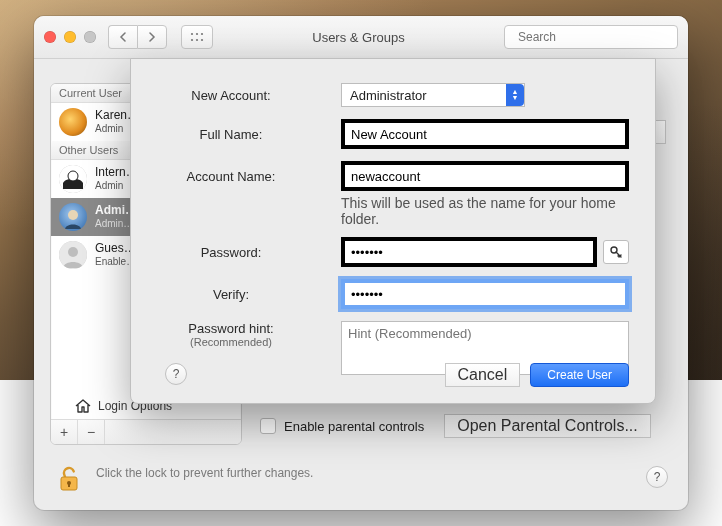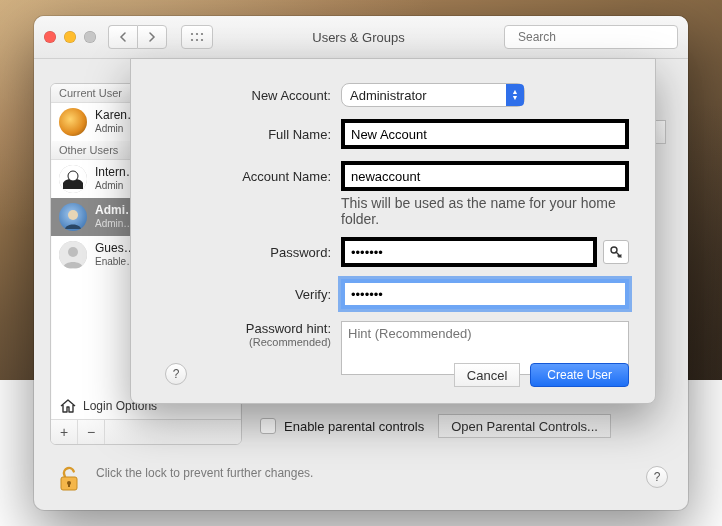--- a/index.html
+++ b/index.html
@@ -23,40 +23,40 @@
 .sidebar{position:absolute;left:16px;top:25px;width:190px;height:360px;border:1px solid #c9c9c9;border-radius:6px;background:#fff;overflow:hidden;box-shadow:0 0 0 1px rgba(0,0,0,.02) inset}
 .section-h{background:linear-gradient(#fafafa,#ededed);font-size:11px;color:#6a6a6a;padding:3px 8px;border-bottom:1px solid #dedede}
 .section-h.top{border-top:none}
 .user-row{display:flex;align-items:center;gap:8px;padding:5px 8px}
 .user-row.sel{background:#8a8a8a;color:#fff}
 .avatar{width:28px;height:28px;border-radius:50%;background:#d0d0d0;flex:none;display:flex;align-items:center;justify-content:center;overflow:hidden}
 .avatar svg{width:100%;height:100%}
 .user-text{line-height:1.15}
 .user-name{font-size:12px}
 .user-sub{font-size:10px;opacity:.75}
-.login-opts{position:absolute;left:8px;bottom:30px;display:flex;align-items:center;gap:6px;font-size:12px;color:#3a3a3a}
+.login-opts{position:absolute;left:23px;bottom:30px;display:flex;align-items:center;gap:6px;font-size:12px;color:#3a3a3a}
 .pm-bar{position:absolute;left:0;right:0;bottom:0;height:24px;border-top:1px solid #dcdcdc;display:flex;align-items:stretch;background:linear-gradient(#fafafa,#efefef)}
 .pm-bar .pm{width:26px;border-right:1px solid #dcdcdc;display:flex;align-items:center;justify-content:center;font-size:14px;color:#555}
 .below-ctrls{position:absolute;left:226px;top:356px;display:flex;align-items:center;gap:8px}
 .chk{width:14px;height:14px;border:1px solid #b8b8b8;border-radius:3px;background:#fff}
-.std-btn{height:22px;padding:0 12px;border-radius:0;background:linear-gradient(#ffffff,#f1f1f1);border:1px solid #c7c7c7;font-size:13px;color:#333;display:flex;align-items:center}
+.std-btn{height:22px;padding:0 12px;border-radius:0;background:linear-gradient(#ffffff,#f1f1f1);border:1px solid #c7c7c7;font-size:16px;color:#333;display:flex;align-items:center}
 .lock-row{position:absolute;left:24px;bottom:18px;right:20px;display:flex;align-items:flex-start;gap:16px;color:#7a7a7a;font-size:12px}
 .help-circ{width:20px;height:20px;border-radius:50%;background:linear-gradient(#ffffff,#ececec);border:1px solid #c0c0c0;display:flex;align-items:center;justify-content:center;font-size:12px;color:#555}
 .ord-btn{position:absolute;right:22px;top:62px}
 
 .sheet{position:absolute;left:96px;top:42px;width:524px;height:344px;background:#ececec;border:1px solid #bfbfbf;border-radius:0 0 8px 8px;box-shadow:0 18px 44px rgba(0,0,0,.35)}
 .form{position:absolute;left:0;right:26px;top:24px}
 .frow{display:flex;align-items:center;margin-bottom:12px}
 .frow.mb6{margin-bottom:4px}
-.flabel{width:200px;text-align:right;padding-right:10px;font-size:13px;color:#2a2a2a}
+.flabel{width:200px;text-align:center;padding-right:10px;font-size:13px;color:#2a2a2a}
 .flabel .sub{font-size:11px;color:#666;display:block}
 .ffield{flex:1;display:flex;align-items:center;gap:6px}
 .tinput{flex:1;height:22px;border:4px solid #000000;background:#fff;font-size:13px;padding:0 6px;outline:none;border-radius:0}
 .tinput.focus{box-shadow:0 0 0 3px rgba(0,103,244,.45);border-color:#6ea6f5}
-.select{flex:none;width:174px;height:22px;border:1px solid #bdbdbd;border-radius:8px;background:#fff;display:flex;align-items:center;padding-left:8px;position:relative;font-size:13px}
+.select{flex:none;width:174px;height:22px;border:1px solid #bdbdbd;border-radius:0;background:#fff;display:flex;align-items:center;padding-left:8px;position:relative;font-size:13px}
 .sel-caps{position:absolute;right:0;top:0;bottom:0;width:18px;background:#2f6fea;border-radius:0 4px 4px 0;display:flex;flex-direction:column;align-items:center;justify-content:center;gap:0}
 .sel-caps span{color:#fff;font-size:7px;line-height:6px}
 .key-btn{width:24px;height:22px;border:1px solid #bdbdbd;border-radius:3px;background:#fff;display:flex;align-items:center;justify-content:center;font-size:13px}
 .hint-note{font-size:14px;color:#525252;margin:0 0 10px 210px}
 .hint-area{flex:1;height:44px;border:1px solid #bdbdbd;background:#fff;font-size:13px;padding:4px 6px;color:#9a9a9a;resize:none;outline:none;font-family:Liberation Sans, sans-serif}
 .sheet-help{position:absolute;left:34px;bottom:18px}
 .sheet-btns{position:absolute;right:26px;bottom:16px;display:flex;gap:10px}
 .primary-btn{height:22px;padding:0 16px;border-radius:4px;background:linear-gradient(#5b9bff,#1d6ff5);border:1px solid #1458d6;color:#fff;font-size:12px;display:flex;align-items:center;font-weight:500}
 svg{display:block}
 </style>
@@ -171,21 +171,21 @@
       </div>
       <div class="pm-bar">
         <div class="pm">+</div>
         <div class="pm">−</div>
       </div>
     </div>
 
     <div class="below-ctrls">
       <div class="chk"></div>
       <span>Enable parental controls</span>
-      <div class="std-btn" style="margin-left:6px">
+      <div class="std-btn" style="margin-left:12px">
             <span>Open Parental Controls...</span>
           </div>
     </div>
 
     <div class="lock-row">
       <svg width="22" height="26" viewBox="0 0 22 26">
             <path d="M6 11V7a5 5 0 0 1 10 0" fill="none" stroke="#d99a2b" stroke-width="2.4" stroke-linecap="round" transform="rotate(-18 11 7)"></path>
             <rect x="3" y="11" width="16" height="13" rx="2" fill="#f4b64a" stroke="#c88c20"></rect>
             <circle cx="11" cy="17" r="2" fill="#8a5a12"></circle>
             <rect x="10" y="17" width="2" height="4" fill="#8a5a12"></rect>

